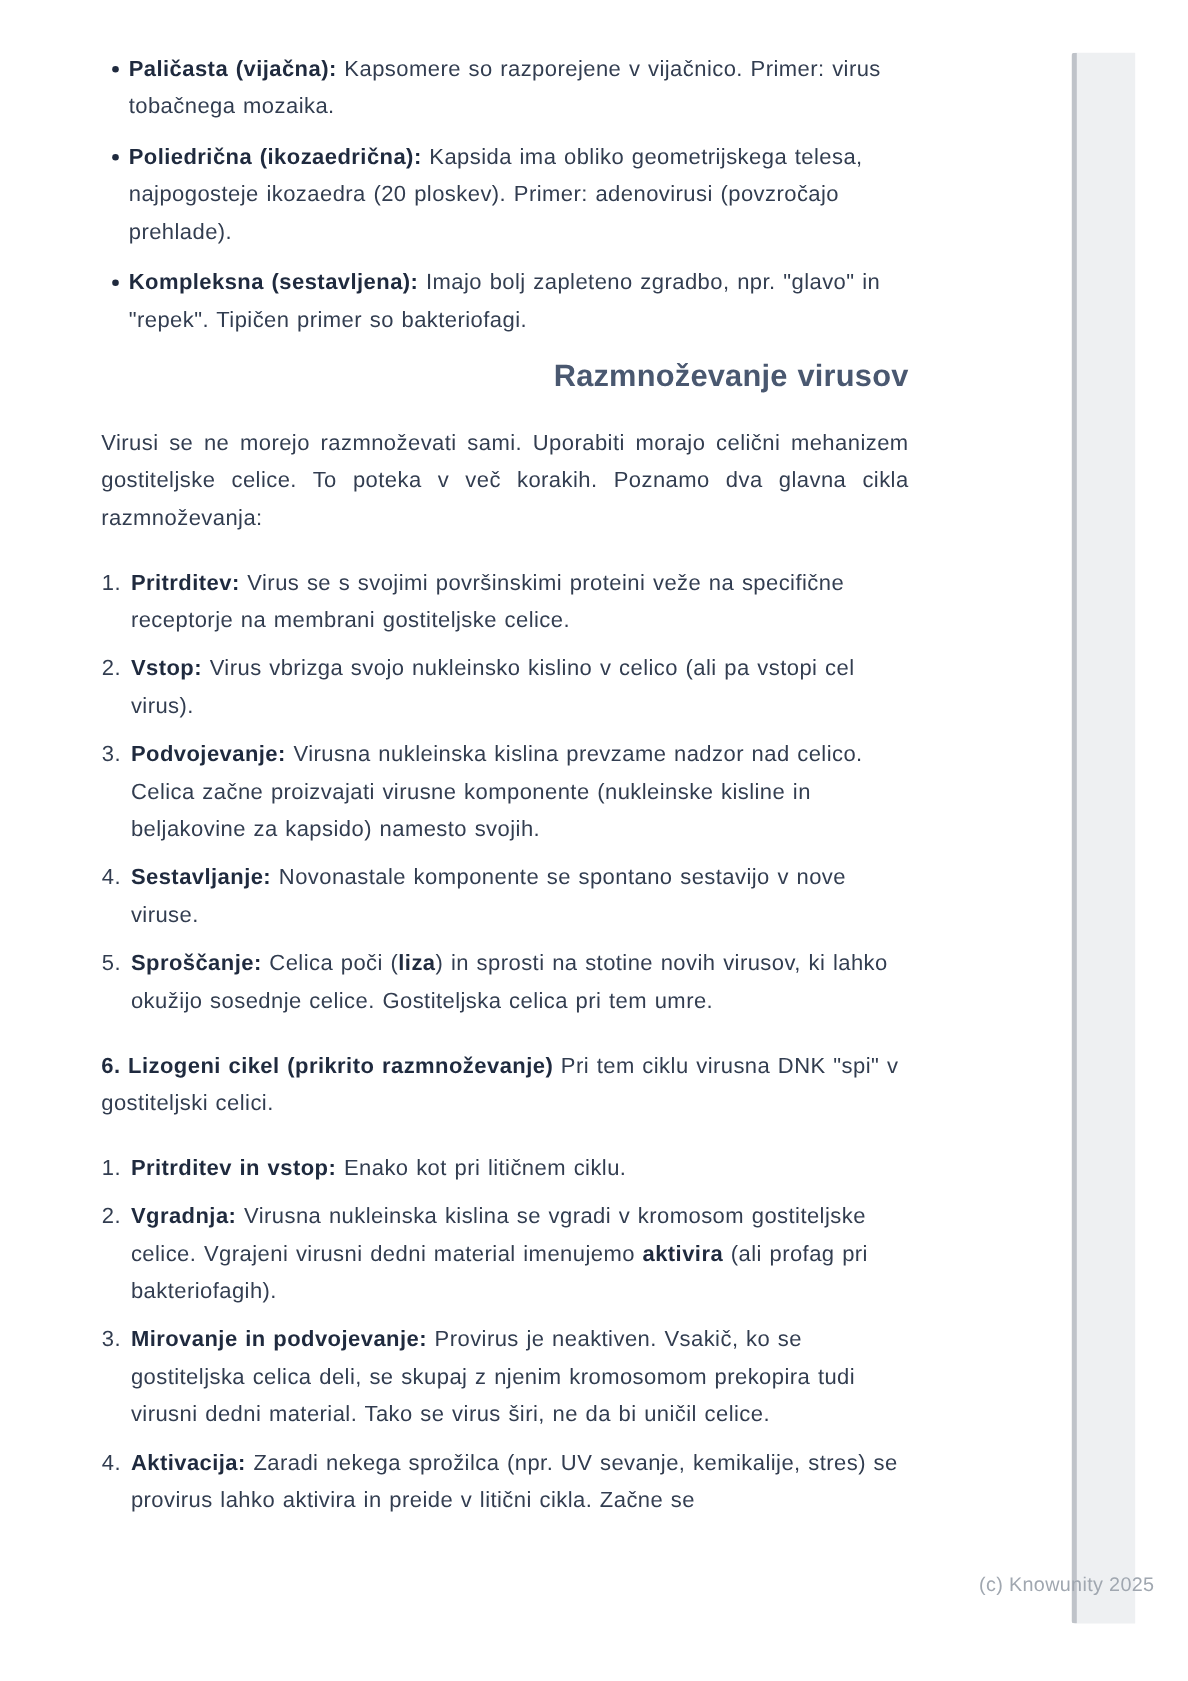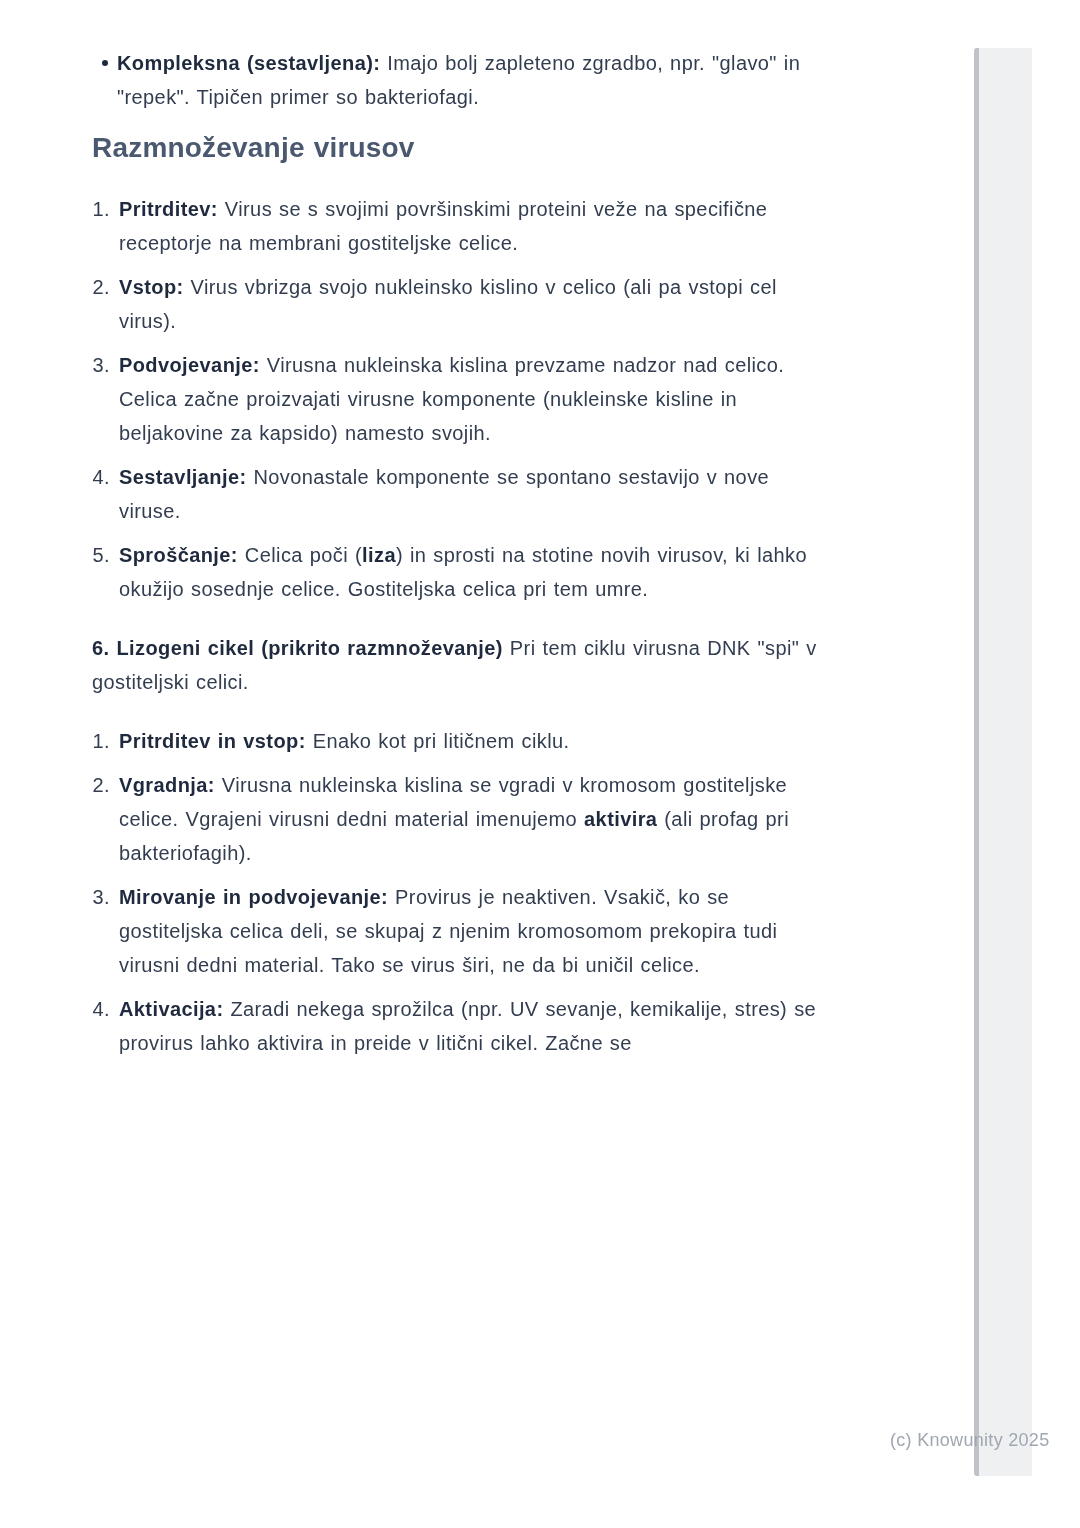--- a/index.html
+++ b/index.html
@@ -23,20 +23,21 @@
     word-spacing:1px;
   }
   .b{font-weight:bold;color:#1f2a3e;}
   h2.section-heading{
     font-size:28px;
     line-height:36px;
     font-weight:bold;
     color:#4a5870;
     margin:0 0 26px 0;
     letter-spacing:0.2px;
+    text-align:right;
   }
   p{margin:25px 0;}
   p.just{text-align:justify;}
   ul.blist{
     list-style:none;
     margin:0 0 16px 0;
     padding:0;
   }
   ul.blist li{
     position:relative;
@@ -88,26 +89,33 @@
 <body>
 
 <div class="page">
 
   <div class="side-strip"></div>
 
   <div class="content">
 
     <ul class="blist">
       <li>
+        <span class="dot"></span><span class="b">Paličasta (vijačna):</span><span> Kapsomere so razporejene v vijačnico. Primer: virus tobačnega mozaika.</span>
+      </li>
+      <li>
+        <span class="dot"></span><span class="b">Poliedrična (ikozaedrična):</span><span> Kapsida ima obliko geometrijskega telesa, najpogosteje ikozaedra (20 ploskev). Primer: adenovirusi (povzročajo prehlade).</span>
+      </li>
+      <li>
         <span class="dot"></span><span class="b">Kompleksna (sestavljena):</span><span> Imajo bolj zapleteno zgradbo, npr. "glavo" in "repek". Tipičen primer so bakteriofagi.</span>
       </li>
     </ul>
 
     <h2 class="section-heading">Razmnoževanje virusov</h2>
 
+    <p class="just">Virusi se ne morejo razmnoževati sami. Uporabiti morajo celični mehanizem gostiteljske celice. To poteka v več korakih. Poznamo dva glavna cikla razmnoževanja:</p>
 
 
     <ol class="steps">
       <li>
         <span class="b">Pritrditev:</span><span> Virus se s svojimi površinskimi proteini veže na specifične receptorje na membrani gostiteljske celice.</span><span class="b"></span><span></span>
       </li>
       <li>
         <span class="b">Vstop:</span><span> Virus vbrizga svojo nukleinsko kislino v celico (ali pa vstopi cel virus).</span><span class="b"></span><span></span>
       </li>
       <li>
@@ -129,21 +137,21 @@
       <li>
         <span class="b">Pritrditev in vstop:</span><span> Enako kot pri litičnem ciklu.</span><span class="b"></span><span></span>
       </li>
       <li>
         <span class="b">Vgradnja:</span><span> Virusna nukleinska kislina se vgradi v kromosom gostiteljske celice. Vgrajeni virusni dedni material imenujemo </span><span class="b">aktivira</span><span> (ali profag pri bakteriofagih).</span>
       </li>
       <li>
         <span class="b">Mirovanje in podvojevanje:</span><span> Provirus je neaktiven. Vsakič, ko se gostiteljska celica deli, se skupaj z njenim kromosomom prekopira tudi virusni dedni material. Tako se virus širi, ne da bi uničil celice.</span><span class="b"></span><span></span>
       </li>
       <li>
-        <span class="b">Aktivacija:</span><span> Zaradi nekega sprožilca (npr. UV sevanje, kemikalije, stres) se provirus lahko aktivira in preide v litični cikel. Začne se</span><span class="b"></span><span></span>
+        <span class="b">Aktivacija:</span><span> Zaradi nekega sprožilca (npr. UV sevanje, kemikalije, stres) se provirus lahko aktivira in preide v litični cikla. Začne se</span><span class="b"></span><span></span>
       </li>
     </ol>
 
   </div>
 
   <div class="watermark">(c) Knowunity 2025</div>
 
 </div>
 
 </body></html>

